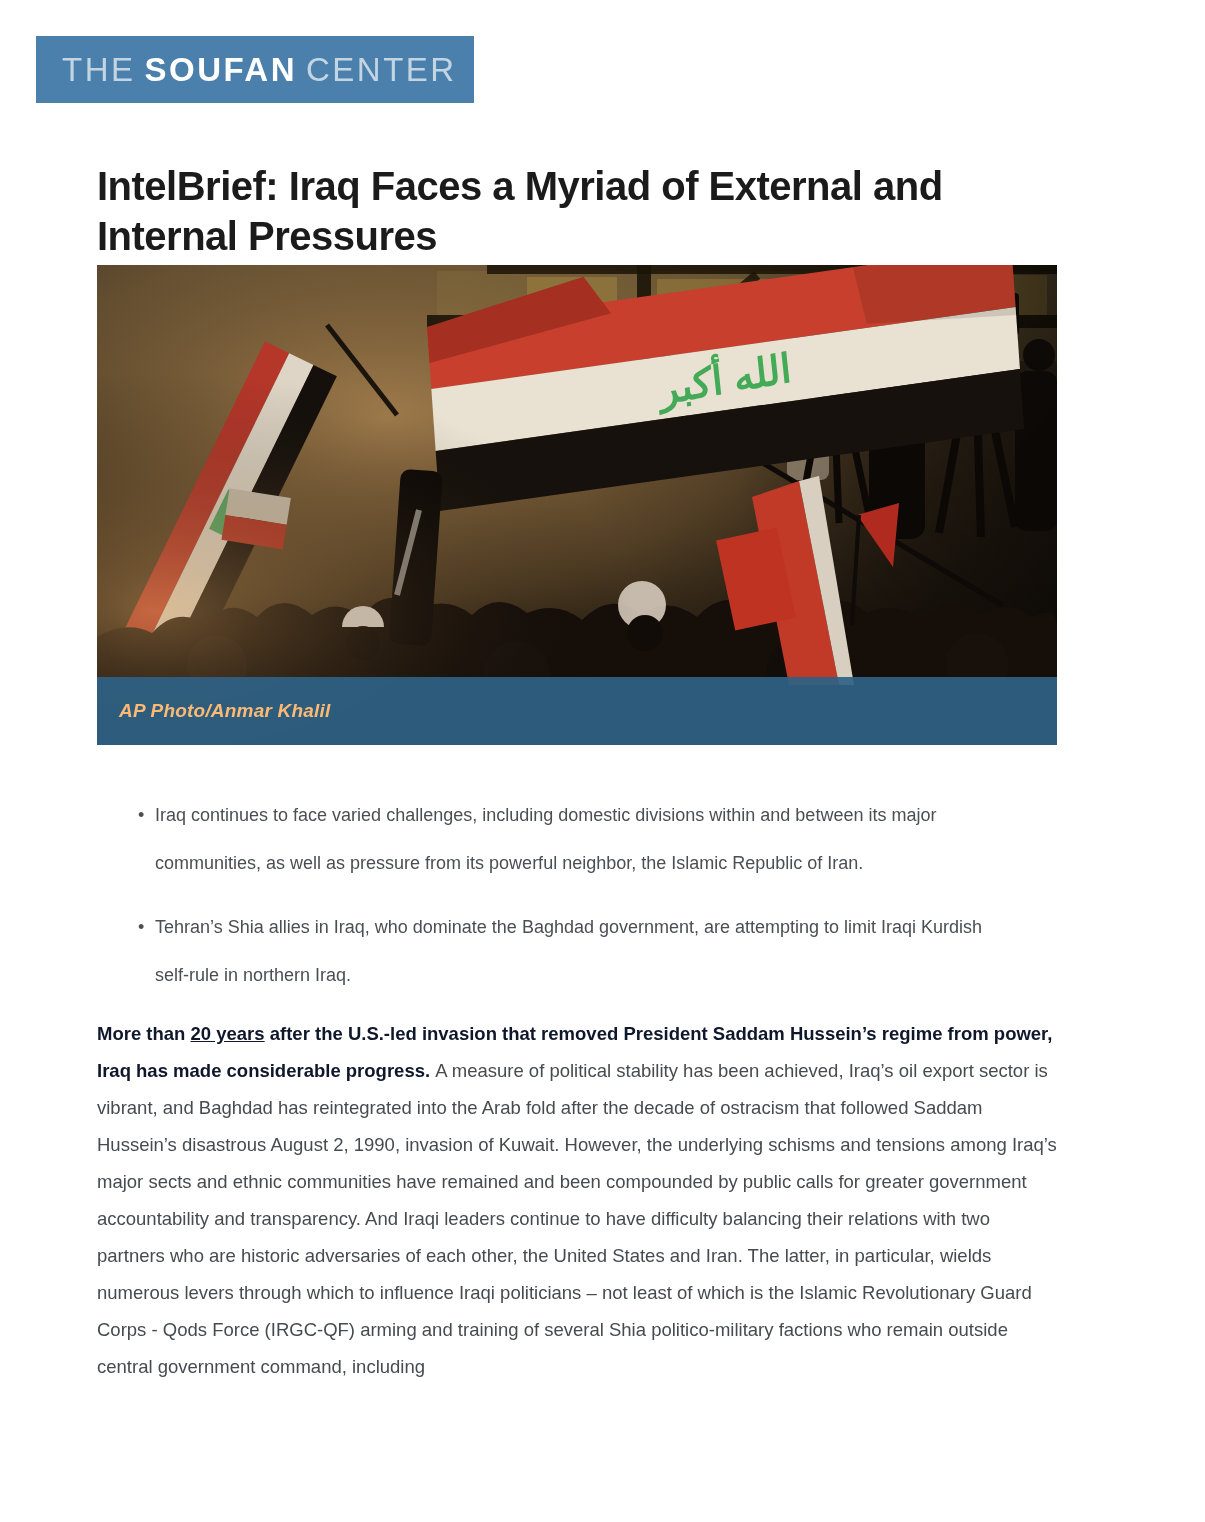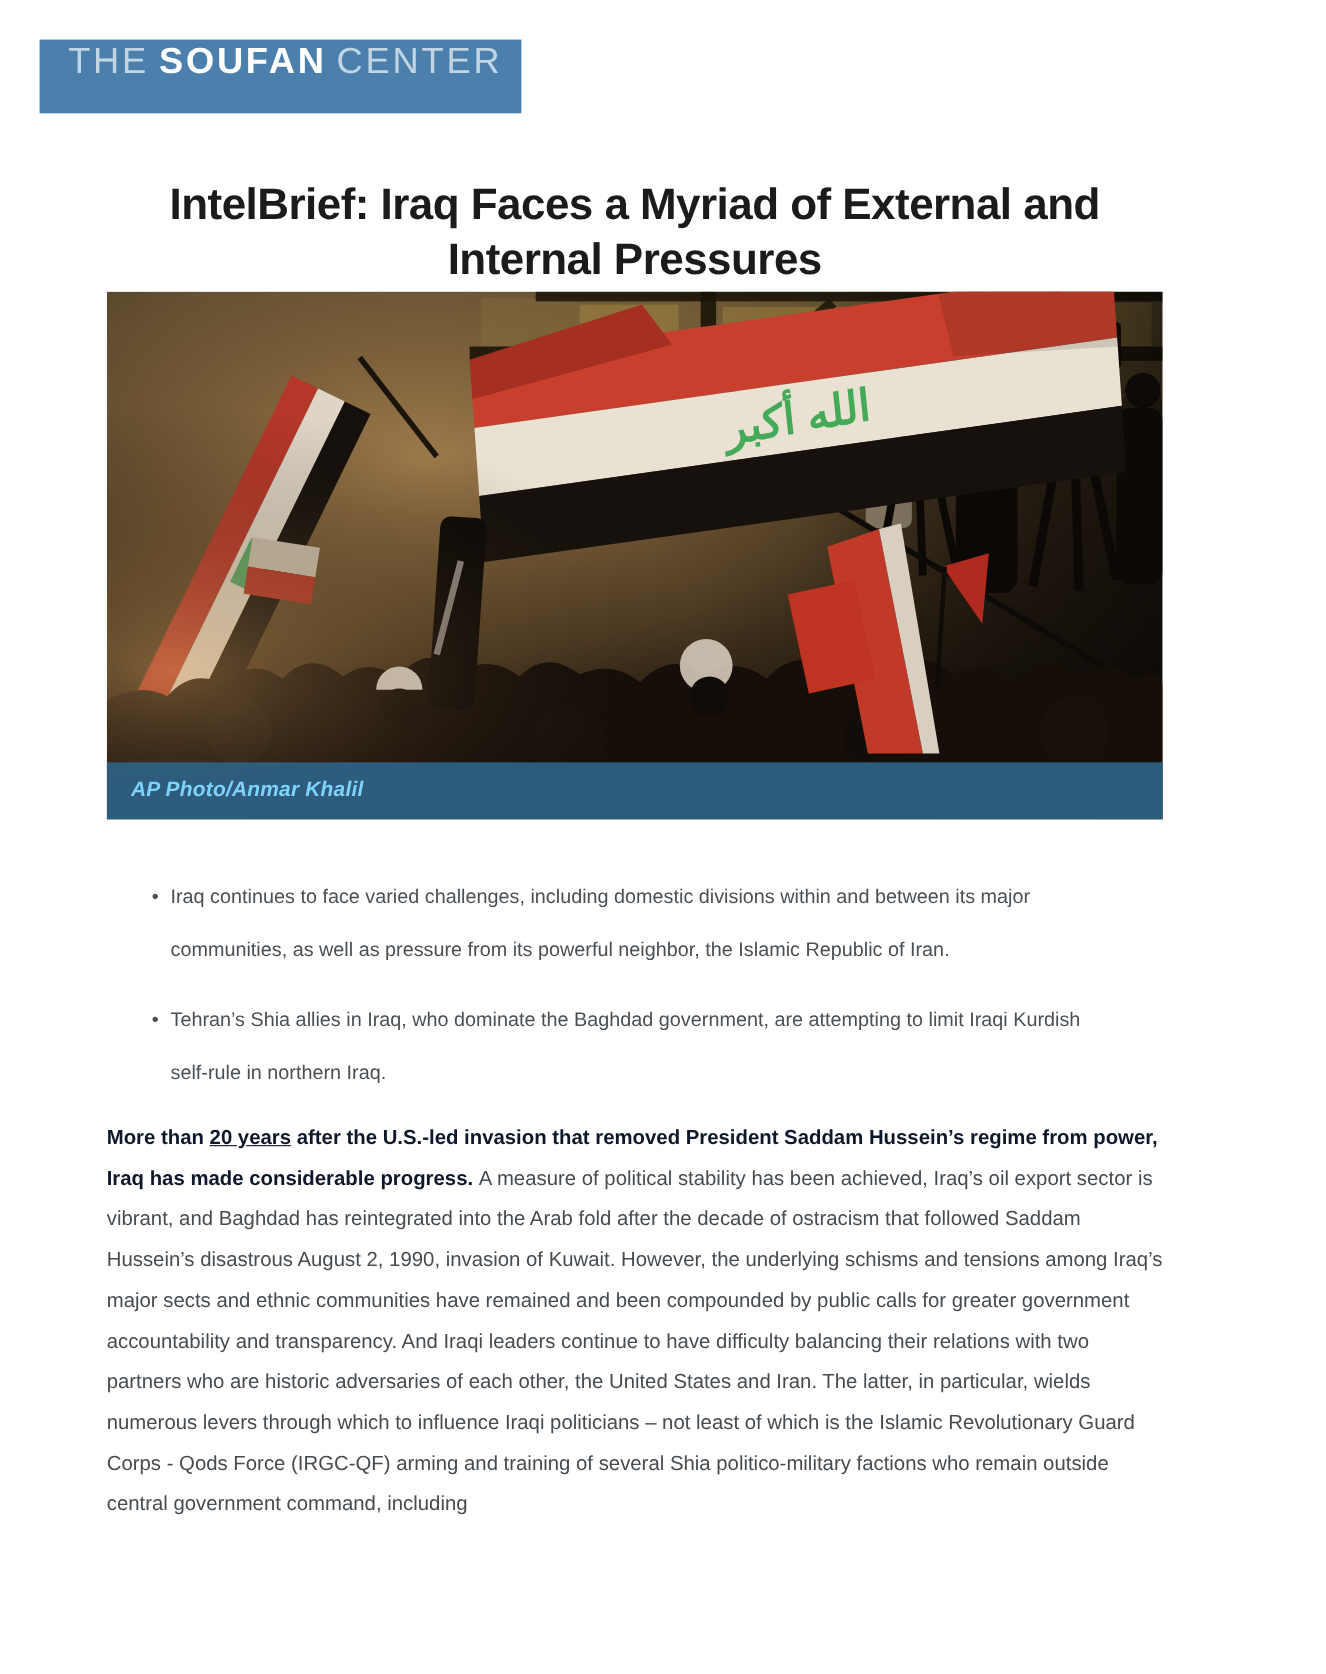--- a/index.html
+++ b/index.html
@@ -9,21 +9,21 @@
     font-family: "Liberation Sans", sans-serif;
     color: #464b50;
   }
   .page { position: relative; width: 1205px; padding-bottom: 20px; }
 
   
   .banner {
     margin: 36px 0 0 36px;
     width: 438px; height: 67px;
     background: #4a80ab;
-    display: flex; align-items: flex-start;
+    display: flex; align-items: center;
     box-sizing: border-box;
     padding-left: 26px;
     font-size: 33px;
     letter-spacing: 2.5px;
     white-space: nowrap;
     cursor: pointer;
   }
   .banner .light { color: #c3d5e3; font-weight: 400; }
   .banner .bold  { color: #ffffff; font-weight: 700; margin: 0 9px; }
 
@@ -31,31 +31,31 @@
   .content { margin-left: 97px; width: 960px; }
 
   h1.headline {
     margin: 58px 0 4px 0;
     font-size: 40px;
     line-height: 50px;
     font-weight: 700;
     letter-spacing: -0.5px;
     color: #1b1b1b;
   }
-  h1.headline span { display: block; text-align: center; }
+  h1.headline span { display: block; }
 
   
   .hero { position: relative; width: 960px; height: 480px; overflow: hidden; }
   .hero svg { display: block; }
   .hero .caption {
-    position: absolute; left: 0; right: 0; bottom: 0; height: 52px;
+    position: absolute; left: 0; right: 0; bottom: 0; height: 68px;
     background: rgba(47, 98, 134, 0.92);
     display: flex; align-items: center;
     padding-left: 22px;
-    color: #7dd3fc;
+    color: #fdba74;
     font-style: italic;
     font-weight: 700;
     font-size: 19px;
     letter-spacing: 0.2px;
   }
 
   
   .section-heading {
     margin-top: 38px;
     font-size: 17.5px;

